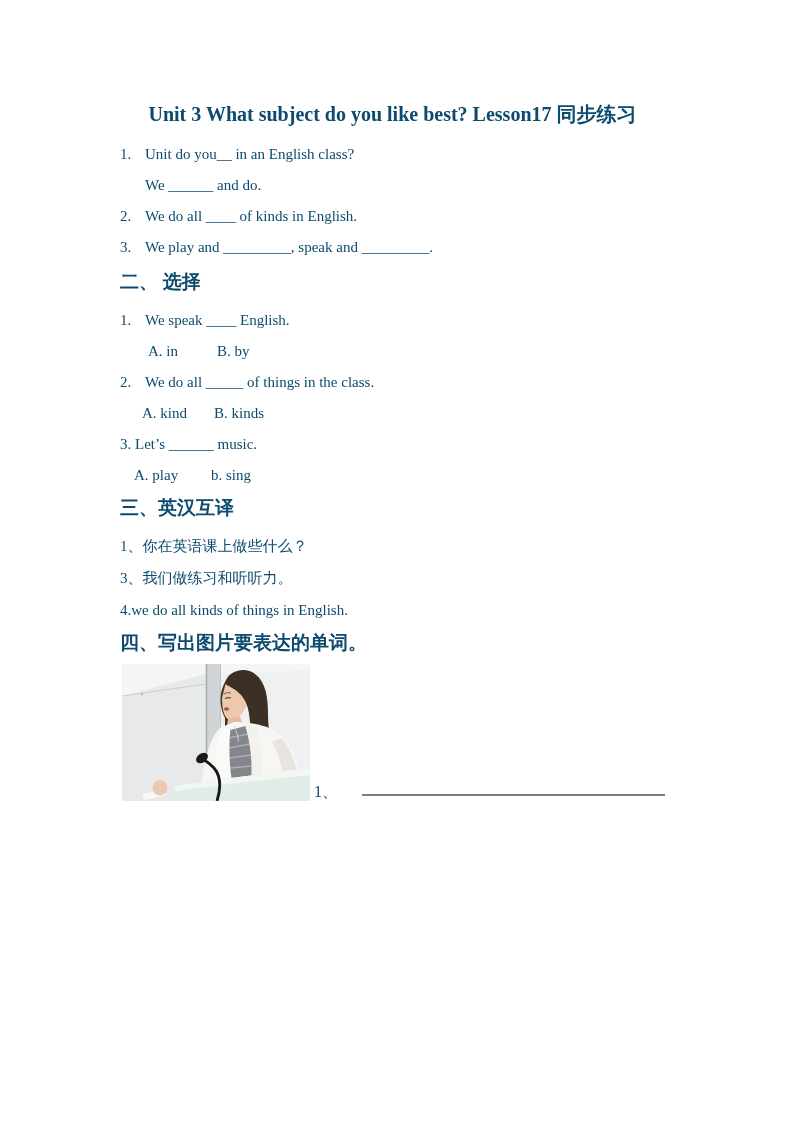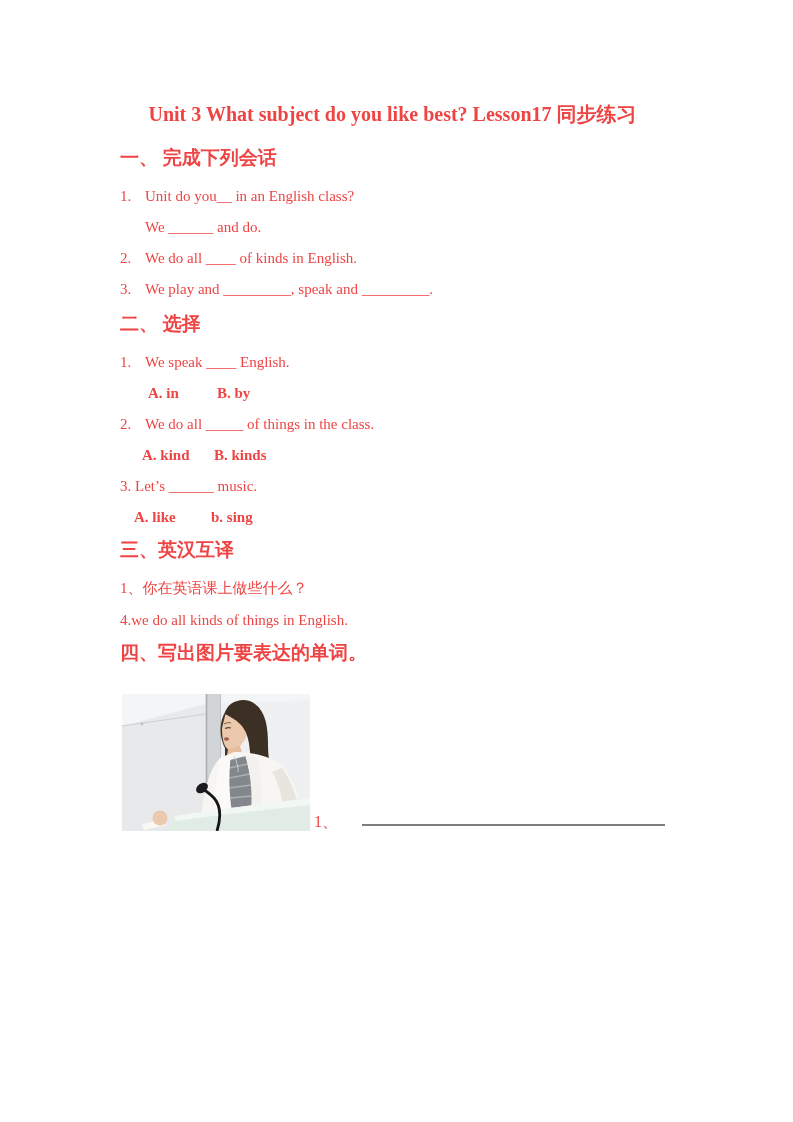--- a/index.html
+++ b/index.html
@@ -2,41 +2,41 @@
 <html><head>
 <meta charset="utf-8">
 <style>
   html,body{margin:0;padding:0;background:#888;}
   .page{
     position:relative;
     width:793px;height:1122px;
     margin:0 auto;
     background:#ffffff;
     font-family:"Liberation Serif","DejaVu Serif",serif;
-    color:#ef4444;
+    color:#0c4a6e;
     overflow:hidden;
   }
   .content{padding:101px 128px 0 120px;}
   .title{
     font-size:20px;line-height:26px;font-weight:bold;
     text-align:center;margin:0 0 18px 0;white-space:pre;
   }
   .sec{
     font-size:19px;line-height:25px;font-weight:bold;
     margin:0 0 17px 0;white-space:pre;
   }
   .sec2{margin-top:2px;}
   .sec3{margin-top:-2px;}
-  .sec4{margin-top:-3px;margin-bottom:29px;}
+  .sec4{margin-top:-3px;margin-bottom:9px;}
   .line{
     font-size:15px;line-height:19px;margin:0 0 12px 0;white-space:pre;
   }
   .num{display:inline-block;width:25px;}
   .cn{margin-bottom:13px;}
-  .opts{padding-left:28px;font-weight:bold;}
+  .opts{padding-left:28px;}
   .opts .opt-a{display:inline-block;}
   .o1 .opt-a{width:69px;}
   .o2{padding-left:22px;}
   .o2 .opt-a{width:72px;}
   .o3{padding-left:14px;}
   .o3 .opt-a{width:77px;}
   .photo-row{display:flex;align-items:flex-end;}
   .photo{width:188px;height:137px;margin-left:2px;flex:0 0 auto;display:block;}
   .caption{font-size:16px;line-height:19px;margin-left:4px;white-space:pre;}
   .blank-line{
@@ -46,36 +46,36 @@
   }
 </style>
 </head>
 <body>
 
 <div class="page">
   <div class="content">
 
     <div class="title">Unit 3 What subject do you like best? Lesson17 同步练习</div>
 
-    <div class="sec">一、 完成下列会话</div>
     <div class="line"><span class="num">1.</span><span>Unit do you__ in an English class?</span></div>
     <div class="line"><span class="num"></span><span>We ______ and do.</span></div>
     <div class="line"><span class="num">2.</span><span>We do all ____ of kinds in English.</span></div>
     <div class="line"><span class="num">3.</span><span>We play and _________, speak and _________.</span></div>
 
     <div class="sec sec2">二、 选择</div>
     <div class="line"><span class="num">1.</span><span>We speak ____ English.</span></div>
     <div class="line opts o1"><span class="opt-a">A. in</span><span>B. by</span></div>
     <div class="line"><span class="num">2.</span><span>We do all _____ of things in the class.</span></div>
     <div class="line opts o2"><span class="opt-a">A. kind</span><span>B. kinds</span></div>
     <div class="line"><span>3. Let’s ______ music.</span></div>
-    <div class="line opts o3"><span class="opt-a">A. like</span><span>b. sing</span></div>
+    <div class="line opts o3"><span class="opt-a">A. play</span><span>b. sing</span></div>
 
     <div class="sec sec3">三、英汉互译</div>
     <div class="line cn">1、你在英语课上做些什么？</div>
+    <div class="line cn">3、我们做练习和听听力。</div>
     <div class="line cn">4.we do all kinds of things in English.</div>
 
     <div class="sec sec4">四、写出图片要表达的单词。</div>
 
     <div class="photo-row">
       <svg class="photo" viewBox="0 0 188 137" xmlns="http://www.w3.org/2000/svg">
 
         <rect width="188" height="137" fill="#e7e9ea"></rect>
         <rect x="99" width="89" height="137" fill="#eff0f1"></rect>
 

